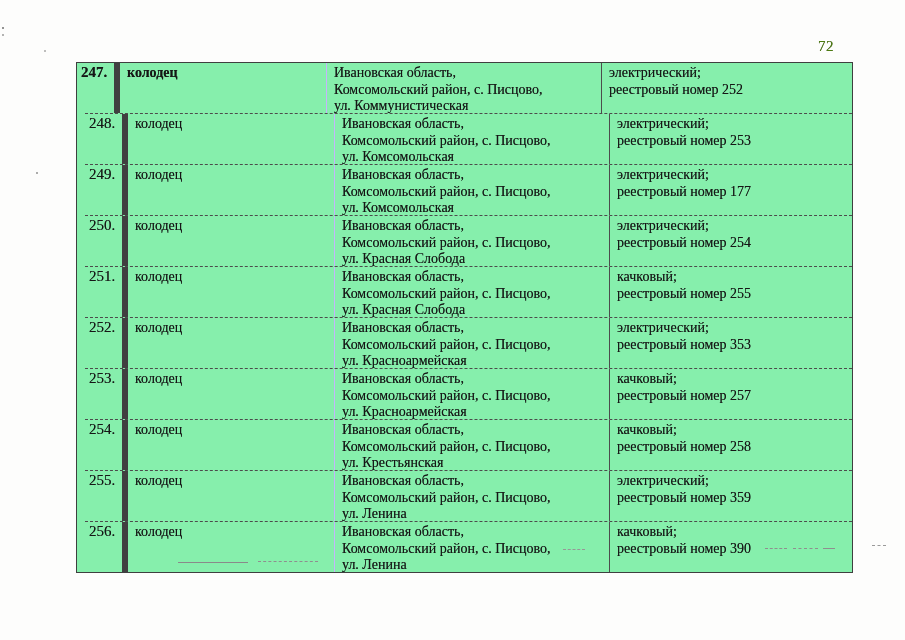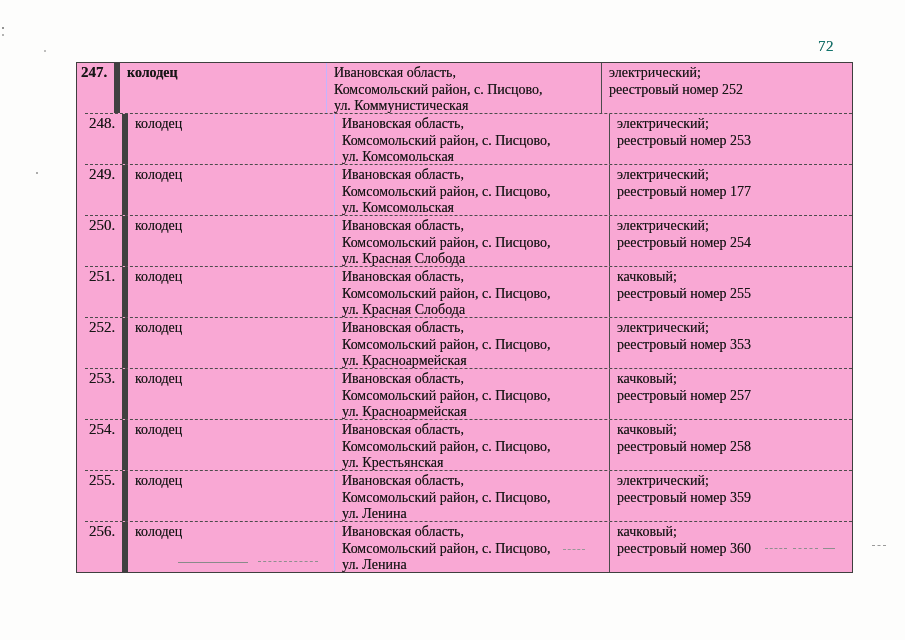--- a/index.html
+++ b/index.html
@@ -15,31 +15,31 @@
     overflow: hidden;
     font-family: "Liberation Serif", "DejaVu Serif", serif;
     color: #161616;
   }
   .page-number {
     position: absolute;
     left: 818px;
     top: 38px;
     font-size: 15px;
     letter-spacing: 0.5px;
-    color: #0f766e;
+    color: #4d7c0f;
     text-shadow: 0 0 0.4px rgba(0,0,0,0.6);
   }
   .doc-table {
     position: absolute;
     left: 76px;
     top: 62px;
     width: 777px;
     border: 1px solid #3f3f3f;
     box-sizing: border-box;
-    background: #f9a8d4;
+    background: #86efac;
   }
   .trow {
     display: flex;
     height: 50px;
     box-sizing: content-box;
   }
   .trow + .trow {
     border-top: 1px dashed #4c4c4c;
     margin-left: 8px;
   }
@@ -233,21 +233,21 @@
   <div class="trow">
     <div class="cell c-num">256.</div>
     <div class="cell c-obj">колодец</div>
     <div class="cell c-addr">
           <div class="line">Ивановская область,</div>
           <div class="line">Комсомольский район, с. Писцово,</div>
           <div class="line">ул. Ленина</div>
         </div>
     <div class="cell c-type">
           <div class="line">качковый;</div>
-          <div class="line">реестровый номер 360</div>
+          <div class="line">реестровый номер 390</div>
         </div>
   </div>
 </div>
 
   <div class="artifact speck sp1"></div>
   <div class="artifact speck sp2"></div>
   <div class="artifact speck sp3"></div>
   <div class="artifact speck sp4"></div>
   <div class="artifact dash d1"></div>
   <div class="artifact dash d2"></div>

